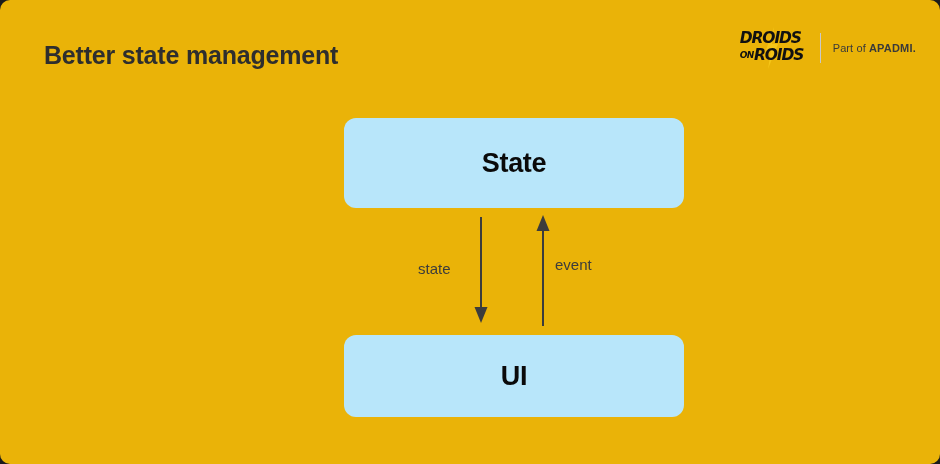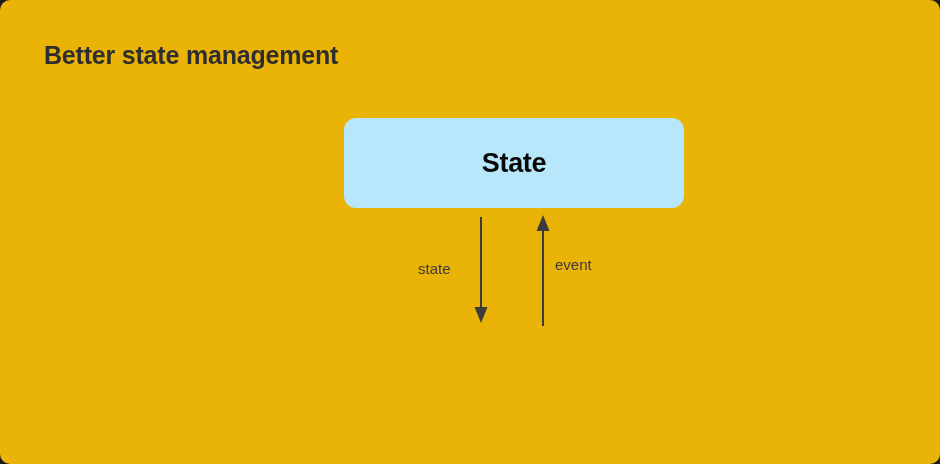--- a/index.html
+++ b/index.html
@@ -155,27 +155,45 @@
     pointer-events: none;
   }
 </style>
 </head>
 <body>
 
 <div class="canvas">
 
   <div class="page-title">Better state management</div>
 
+  <div class="brand">
+    <div class="logo-mark">
+      <svg class="logo-bolt" viewBox="0 0 14 42">
+        <polygon points="9,0 1,23 6,23 3,42 13,17 7,17" fill="#F5C518"></polygon>
+      </svg>
+      <div class="logo-line logo-line-1">DROIDS</div>
+      <div class="logo-line logo-line-2">
+        <span class="small">ON</span><span>ROIDS</span>
+      </div>
+    </div>
+    <div class="logo-divider"></div>
+    <div class="brand-partner">
+      <span>Part of </span><b>APADMI.</b>
+    </div>
+  </div>
 
   <div class="diagram">
 
     <div class="node-box node-state">
       <span class="node-label">State</span>
     </div>
 
+    <div class="node-box node-ui">
+      <span class="node-label">UI</span>
+    </div>
 
     <svg class="arrows-svg" viewBox="0 0 940 464">
 
       <g>
         <line x1="437" y1="217" x2="437" y2="313" stroke="#3C3C3C" stroke-width="2"></line>
         <polygon points="437,323 430.5,307 443.5,307" fill="#3C3C3C"></polygon>
       </g>
 
       <g>
         <line x1="499" y1="326" x2="499" y2="226" stroke="#3C3C3C" stroke-width="2"></line>

